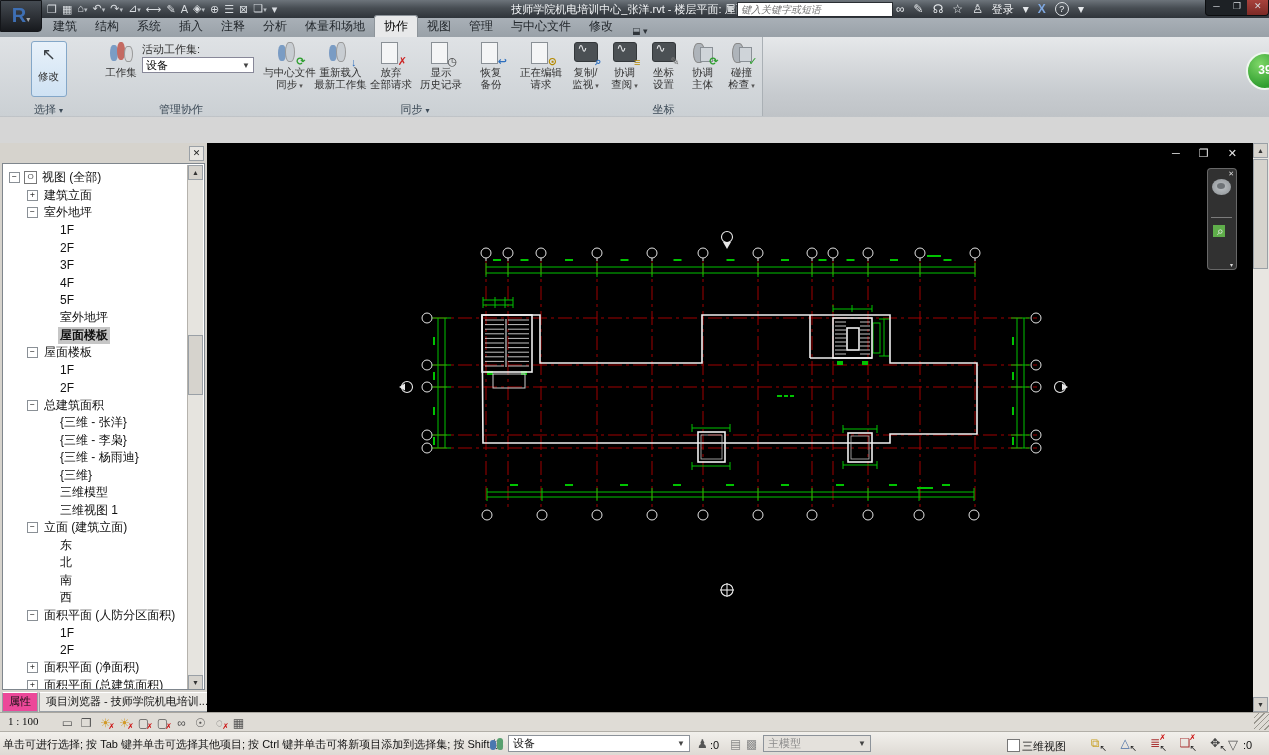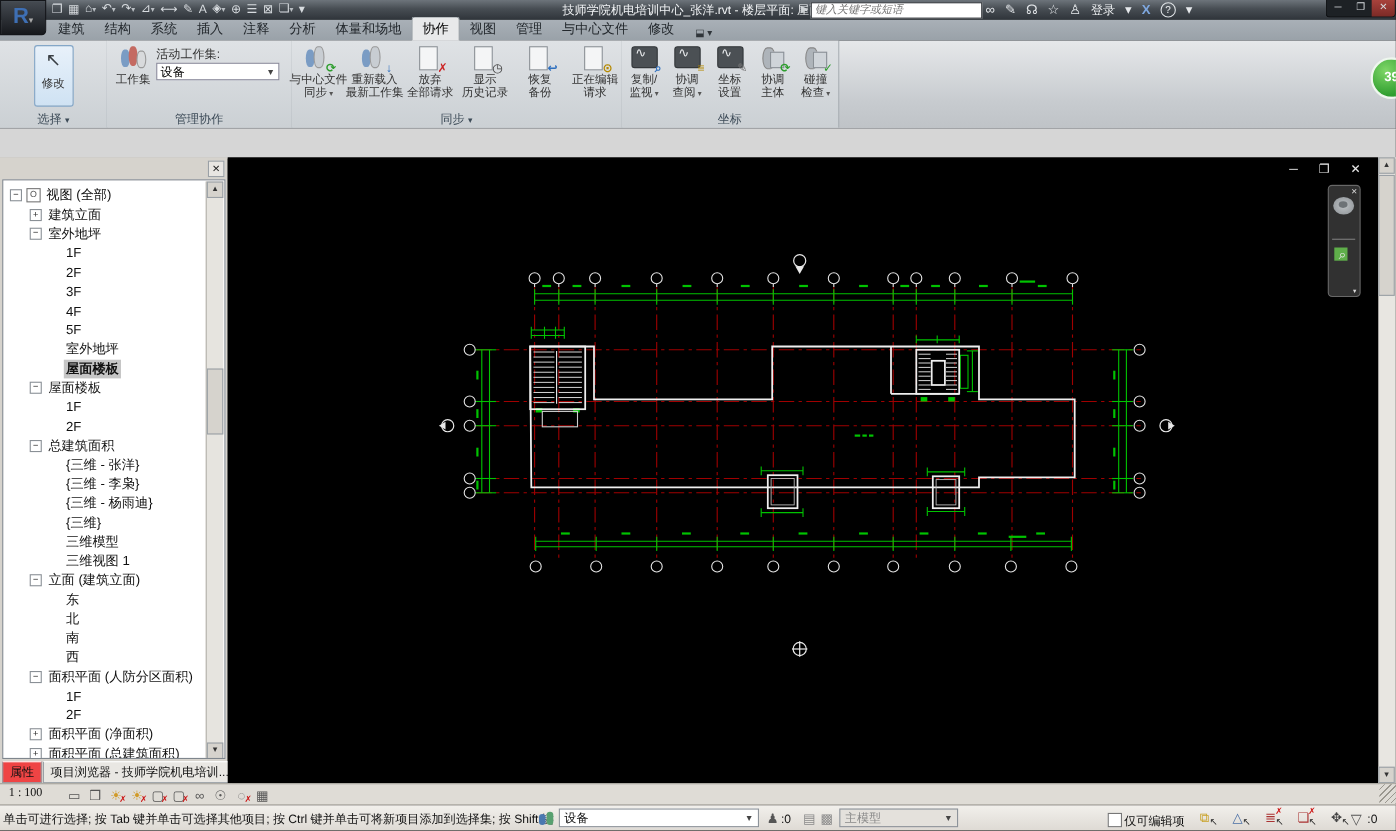--- a/index.html
+++ b/index.html
@@ -90,21 +90,21 @@
     text-align:center;color:#333;margin-right:4px;flex:none;font-family:"DejaVu Sans Mono",monospace;}
   .tlbl{padding:0 2px;}
   .trow.sel .tlbl{background:#c6c6c6;font-weight:bold;}
   .vicon{width:11px;height:11px;border:1px solid #777;font-size:8px;line-height:10px;text-align:center;
     color:#555;margin-right:3px;flex:none;}
   .tscroll{position:absolute;right:1px;top:1px;width:15px;height:525px;background:#e6e4df;border-left:1px solid #b5b2ac;}
   .sbtn{position:absolute;left:0;width:15px;height:15px;background:#d6d3cd;border:1px solid #9aa0a6;
     box-sizing:border-box;font-size:7px;text-align:center;line-height:13px;color:#333;}
   .sthumb{position:absolute;left:0;width:15px;background:#d6d3cd;border:1px solid #9aa0a6;box-sizing:border-box;}
   .pbtabs{position:absolute;left:0;top:549px;height:20px;display:flex;gap:1px;padding-left:2px;}
-  .pbtab{background:#ef4444;border:1px solid #9aa0a6;border-top-color:#fff;font-size:11px;
+  .pbtab{background:#ec4899;border:1px solid #9aa0a6;border-top-color:#fff;font-size:11px;
     padding:1px 6px;white-space:nowrap;overflow:hidden;color:#111;}
   .pbtab.front{background:#e9e7e3;}
 
   
   .canvas{position:absolute;left:207px;top:143px;width:1046px;height:569px;background:#000;overflow:hidden;}
   .cwinbtns{position:absolute;right:8px;top:4px;color:#e8e8e8;font-size:11px;letter-spacing:8px;}
   .navbar{position:absolute;right:16px;top:25px;width:28px;height:100px;background:rgba(90,90,90,.55);
     border:1px solid rgba(160,160,160,.5);border-radius:4px;}
   .navbar .nx{position:absolute;right:2px;top:1px;font-size:7px;color:#ddd;}
   .nwheel{position:absolute;left:4px;top:10px;width:19px;height:16px;border-radius:50%;
@@ -805,21 +805,21 @@
   </div>
   <span class="sbico" style="left:697px;color:#555;">♟</span>
   <span class="sbtxt" style="left:710px;">:0</span>
   <span class="sbico" style="left:730px;color:#8a8a8a;">▤</span>
   <span class="sbico" style="left:746px;color:#8a8a8a;">▩</span>
   <div class="sbdrop gray" style="left:763px;top:3px;width:108px;">
     <span>主模型</span>
       <span class="darr">▼</span>
   </div>
   <span class="sbchk"></span>
-  <span class="sbtxt" style="left:1022px;">仅可编辑项</span>
+  <span class="sbtxt" style="left:1022px;">三维视图</span>
   <div class="sbicons" id="sbicons">
       <span class="selicon" style="color: rgb(201, 162, 39);">⧉<span class="cur">↖</span></span>
       <span class="selicon" style="color: rgb(74, 111, 165);">△<span class="cur">↖</span></span>
       <span class="selicon" style="color: rgb(170, 51, 51);">≣<span class="cur">↖</span><span class="rx">✗</span></span>
       <span class="selicon" style="color: rgb(170, 51, 51);">❏<span class="cur">↖</span><span class="rx">✗</span></span>
       <span class="selicon" style="color: rgb(68, 68, 68);">✥<span class="cur">↖</span></span>
     </div>
   <span class="sbico" style="left:1228px;color:#555;font-size:13px;">▽</span>
   <span class="sbtxt" style="left:1243px;">:0</span>
 </div>

